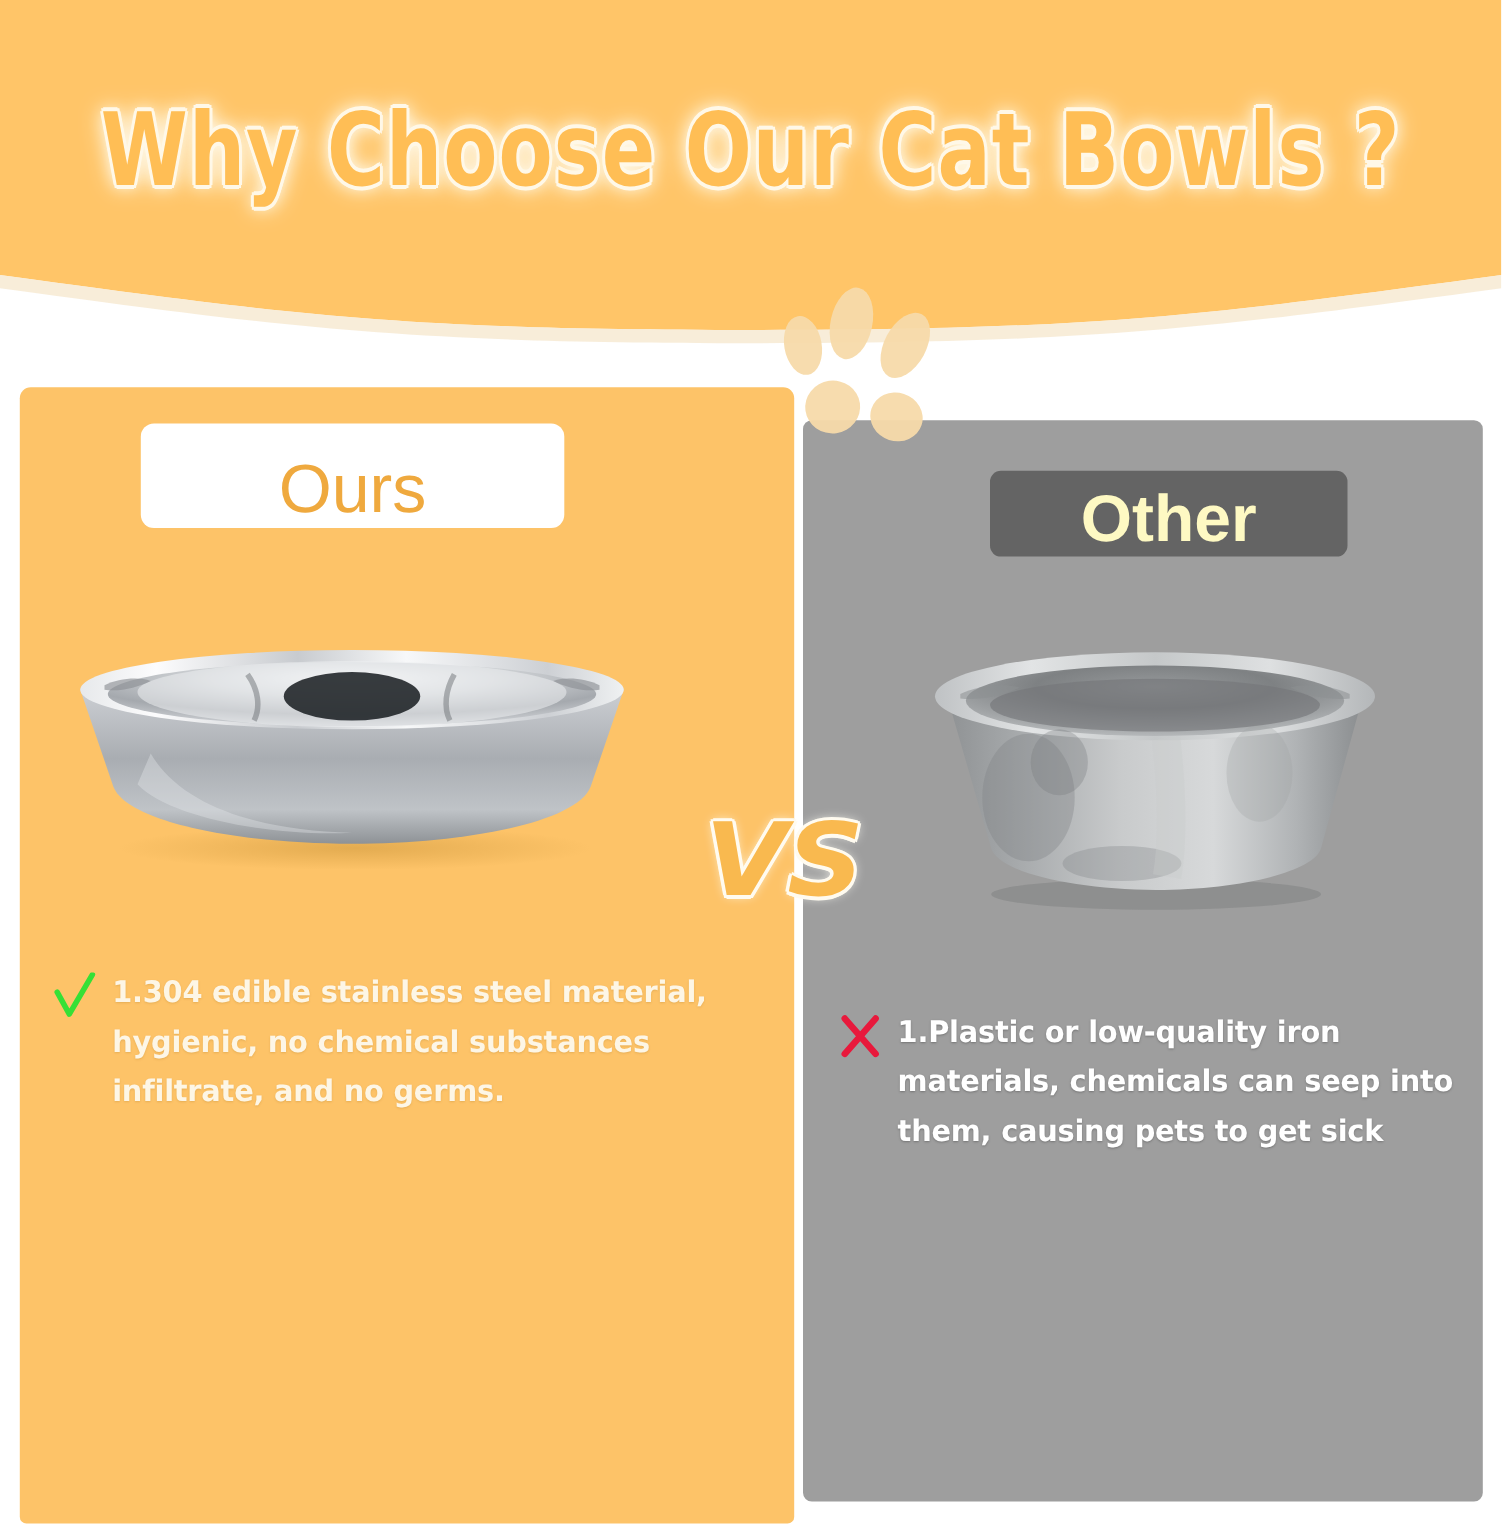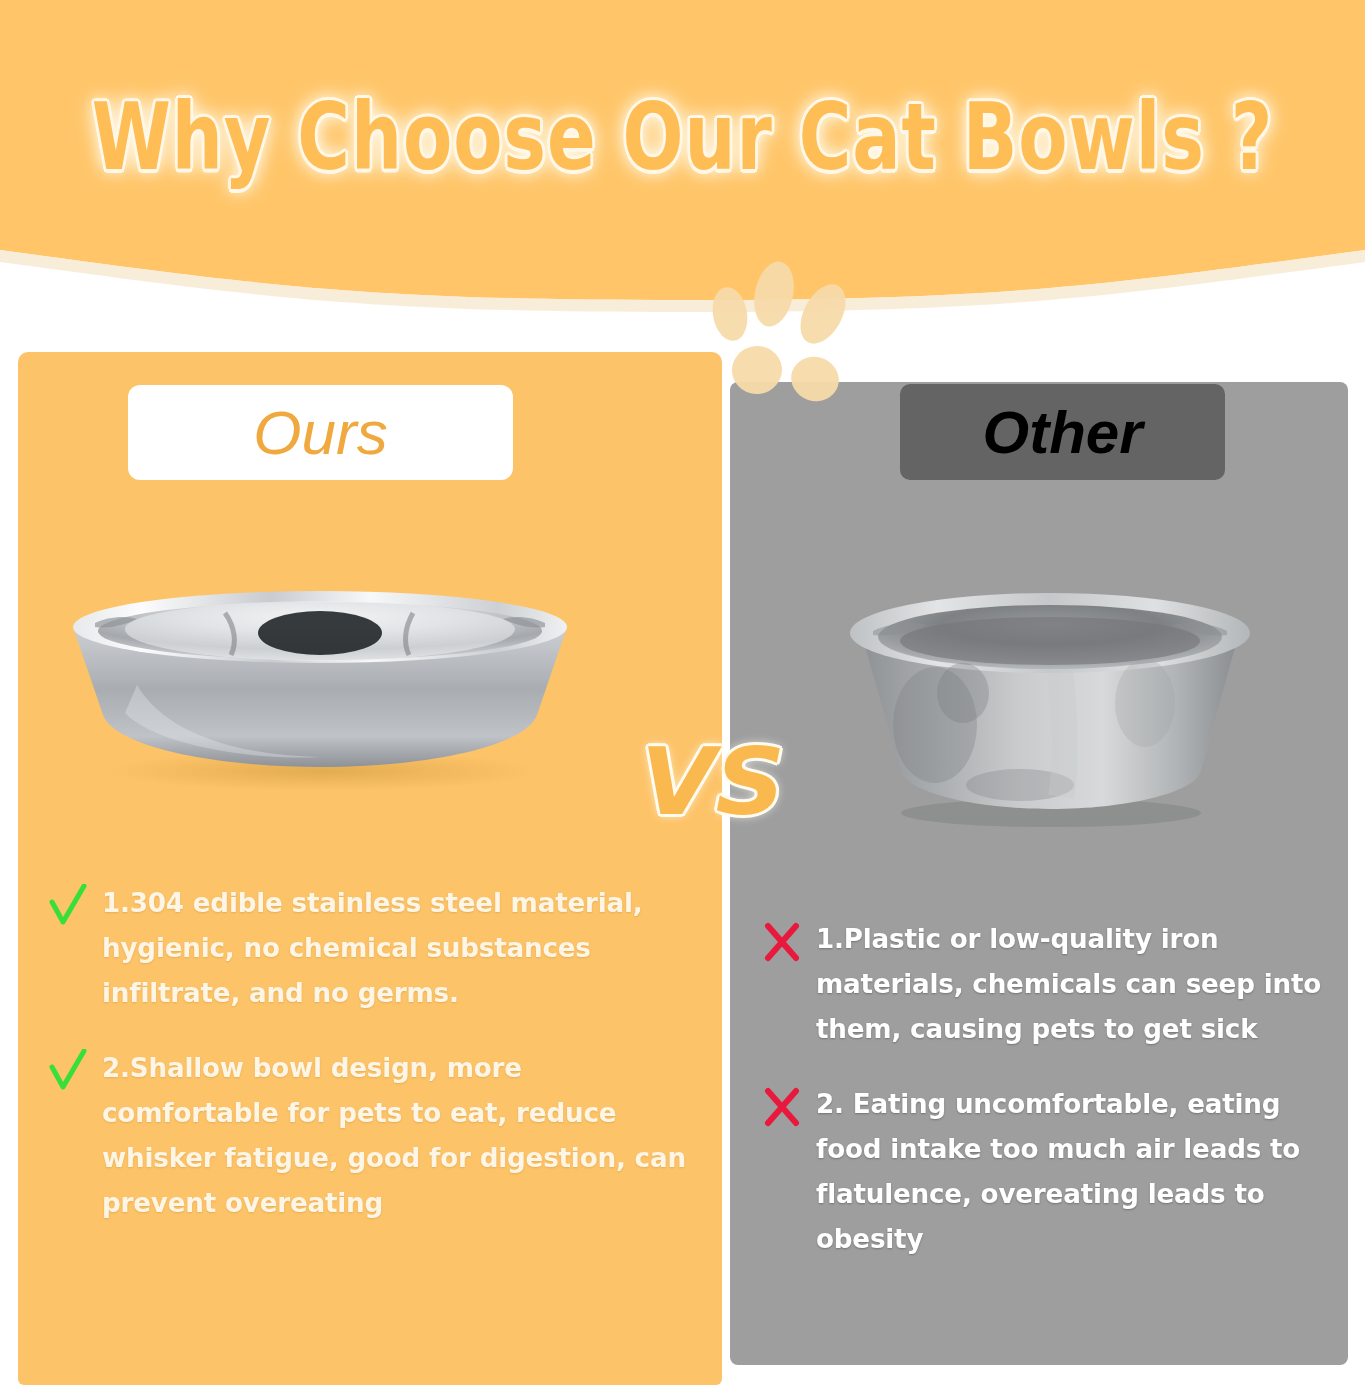--- a/index.html
+++ b/index.html
@@ -85,45 +85,44 @@
     height: 983px;
     background: #9E9E9E;
     border-radius: 8px;
     z-index: 2;
   }
 
   
   .badge {
     position: absolute;
     display: flex;
-    align-items: center;
+    align-items: flex-end;
     justify-content: center;
     box-sizing: border-box;
-    font-style: italic;
   }
   .badge-ours {
     left: 128px;
     top: 385px;
     width: 385px;
     height: 95px;
     background: #FFFFFF;
     border-radius: 12px;
     color: #EFA93E;
     font-size: 62px;
     font-weight: normal;
     z-index: 4;
   }
   .badge-other {
     left: 900px;
-    top: 384px;
+    top: 428px;
     width: 325px;
-    height: 96px;
+    height: 78px;
     background: #646464;
     border-radius: 10px;
-    color: #000000;
+    color: #fef9c3;
     font-size: 60px;
     font-weight: bold;
     z-index: 4;
   }
 
   
   .bowl-wrap {
     position: absolute;
     z-index: 3;
   }
@@ -319,42 +318,30 @@
 
   <div class="list list-ours">
 
     <div class="feature">
       <svg class="mark" viewBox="0 0 40 44">
         <path d="M4,18 L15,38 L36,2" stroke="#36E036" stroke-width="5" fill="none" stroke-linecap="round" stroke-linejoin="round"></path>
       </svg>
       <div class="feature-text">1.304 edible stainless steel material, hygienic, no chemical substances infiltrate, and no germs.</div>
     </div>
 
-    <div class="feature">
-      <svg class="mark" viewBox="0 0 40 44">
-        <path d="M4,18 L15,38 L36,2" stroke="#36E036" stroke-width="5" fill="none" stroke-linecap="round" stroke-linejoin="round"></path>
-      </svg>
-      <div class="feature-text">2.Shallow bowl design, more comfortable for pets to eat, reduce whisker fatigue, good for digestion, can prevent overeating</div>
-    </div>
 
 
   </div>
 
   <div class="list list-other">
 
     <div class="feature">
       <svg class="mark" viewBox="0 0 40 44">
         <path d="M6,6 L34,38 M34,6 L6,38" stroke="#E8193C" stroke-width="6" fill="none" stroke-linecap="round"></path>
       </svg>
       <div class="feature-text">1.Plastic or low-quality iron materials, chemicals can seep into them, causing pets to get sick</div>
     </div>
 
-    <div class="feature">
-      <svg class="mark" viewBox="0 0 40 44">
-        <path d="M6,6 L34,38 M34,6 L6,38" stroke="#E8193C" stroke-width="6" fill="none" stroke-linecap="round"></path>
-      </svg>
-      <div class="feature-text">2. Eating uncomfortable, eating food intake too much air leads to flatulence, overeating leads to obesity</div>
-    </div>
 
 
   </div>
 
 </div>
 
 </body></html>

